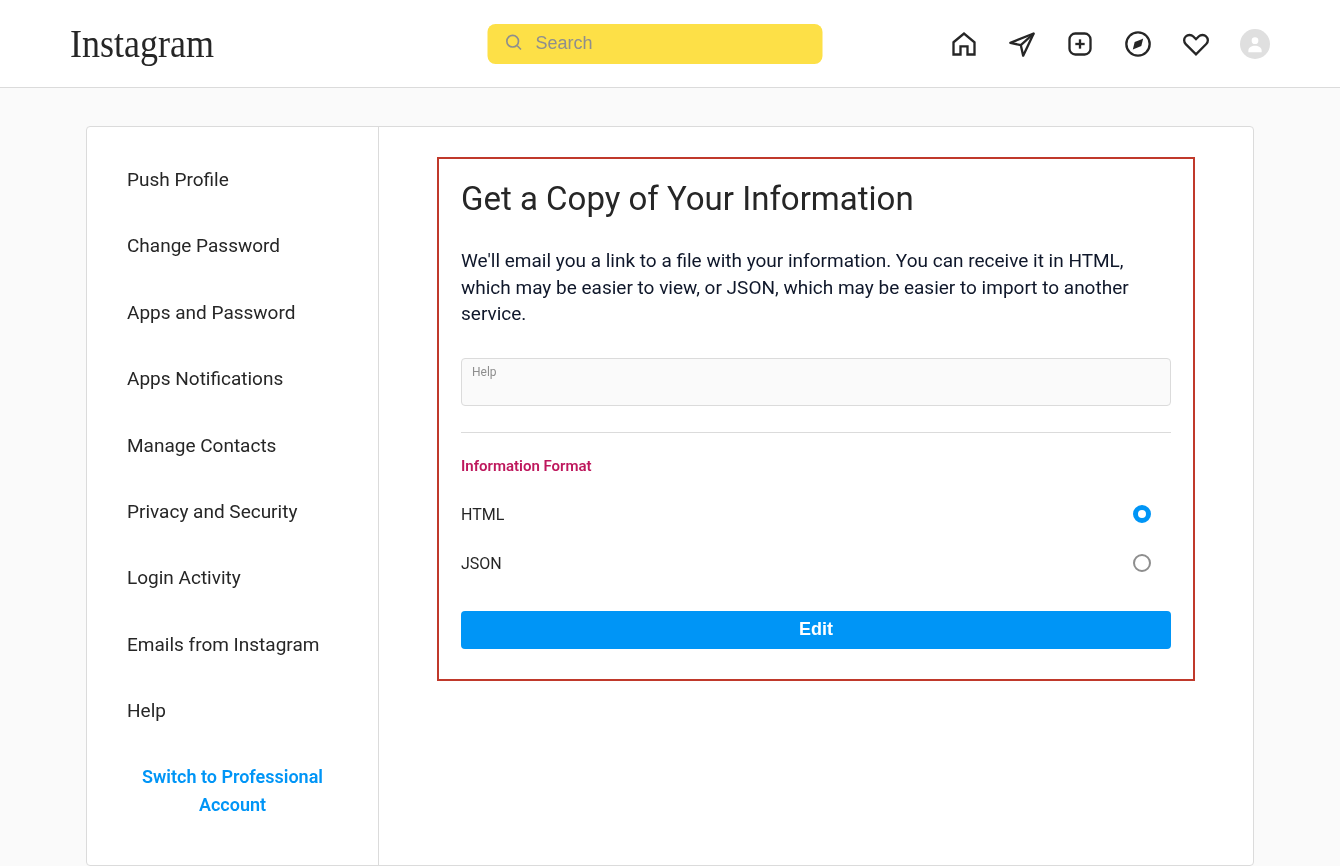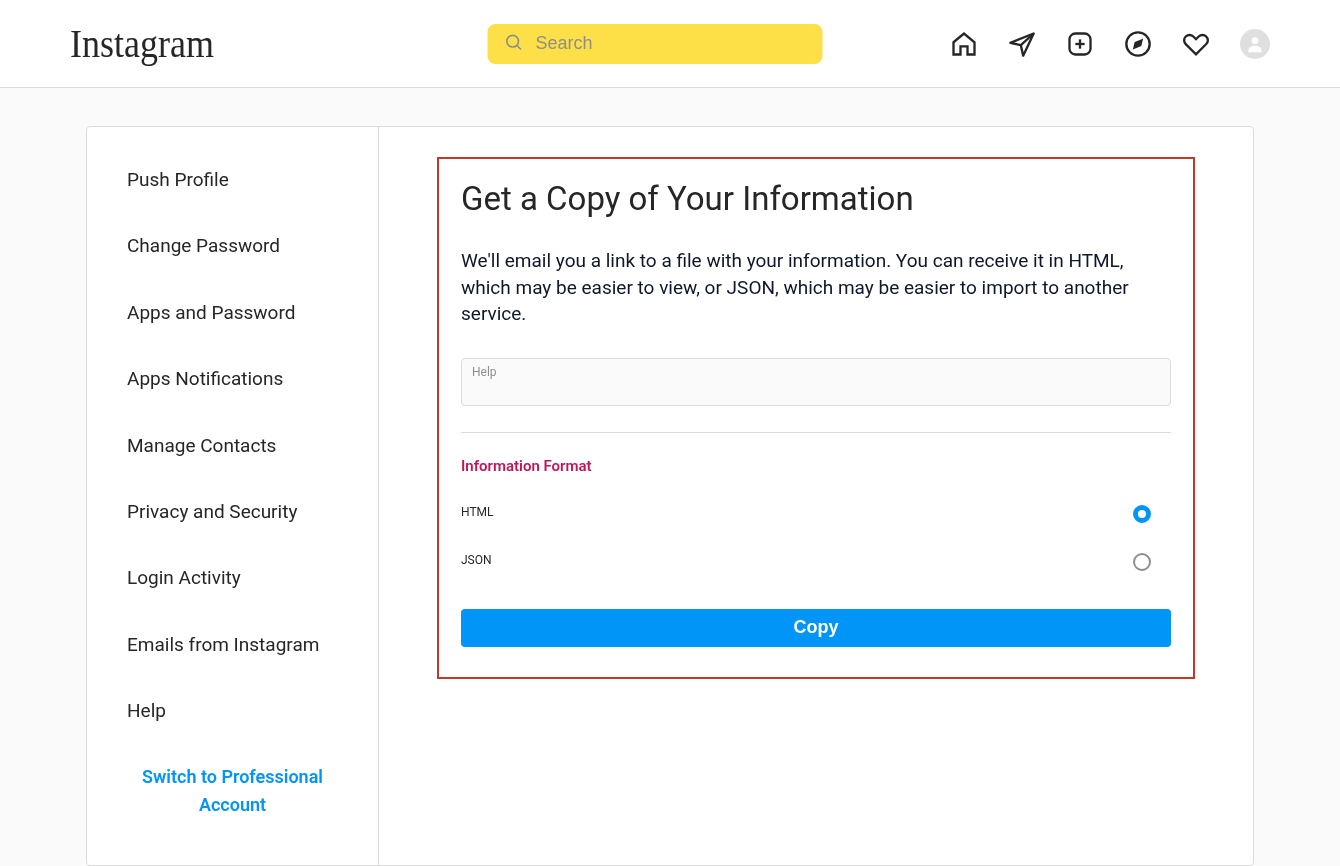--- a/index.html
+++ b/index.html
@@ -139,21 +139,21 @@
     font-size: 15px;
     font-weight: 600;
     margin-bottom: 22px;
     color: #be185d;
   }
   .format-row {
     width: 690px;
     display: flex;
     justify-content: space-between;
     align-items: flex-start;
-    font-size: 12px;
+    font-size: 16px;
     margin-bottom: 24px;
     cursor: pointer;
     margin-top: 30px;
   }
   .radio {
     width: 18px; height: 18px; border-radius: 50%;
     border: 2px solid #8e8e8e;
     display: flex; align-items: center; justify-content: center;
   }
   .radio.checked {
@@ -257,16 +257,16 @@
 
       <div class="format-row">
         <span>HTML</span>
         <span class="radio checked"></span>
       </div>
       <div class="format-row">
         <span>JSON</span>
         <span class="radio"></span>
       </div>
 
-      <button class="next-btn">Copy</button>
+      <button class="next-btn">Edit</button>
     </div>
   </main>
 </div>
 
 </body></html>

